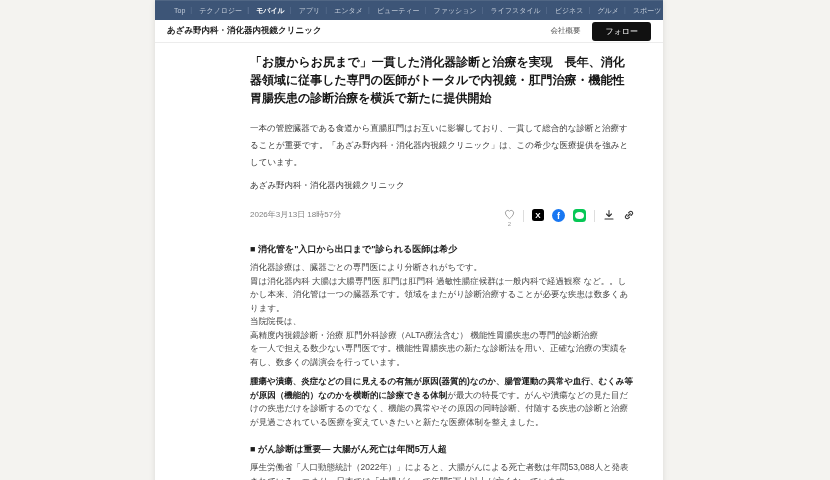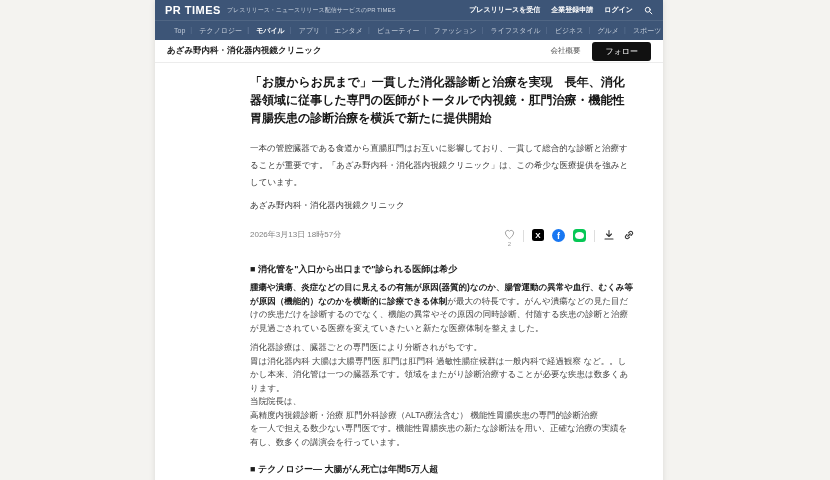--- a/index.html
+++ b/index.html
@@ -50,37 +50,20 @@
   .body { font-size:8.5px; line-height:13.5px; color:#454545; margin:0 0 6px; }
   .pre { white-space:pre-line; }
   .hl-bold { font-weight:bold; color:#222; }
 </style>
 </head>
 <body>
 
 <div class="viewport">
   <div class="site">
 
-    <header class="topbar">
-      <div class="brand">
-        <span class="logo">PR TIMES</span>
-        <span class="tagline">プレスリリース・ニュースリリース配信サービスのPR TIMES</span>
-      </div>
-      <div class="header-links">
-        <a>プレスリリースを受信</a>
-        <a>企業登録申請</a>
-        <a>ログイン</a>
-        <span class="search">
-          <svg width="9" height="9" viewBox="0 0 24 24" fill="none" stroke="#ffffff" stroke-width="2.6" stroke-linecap="round">
-              <circle cx="10" cy="10" r="6.5"></circle>
-              <path d="M15.5 15.5 L21 21"></path>
-            </svg>
-        </span>
-      </div>
-    </header>
 
     <nav class="navbar">
       <a class="nav-item">Top</a>
       <a class="nav-item">テクノロジー</a>
       <a class="nav-item active">モバイル</a>
       <a class="nav-item">アプリ</a>
       <a class="nav-item">エンタメ</a>
       <a class="nav-item">ビューティー</a>
       <a class="nav-item">ファッション</a>
       <a class="nav-item">ライフスタイル</a>
@@ -127,26 +110,26 @@
             <svg width="12" height="12" viewBox="0 0 24 24" fill="none" stroke="#333" stroke-width="2.2" stroke-linecap="round">
                 <path d="M9.5 14.5l5-5"></path>
                 <path d="M8 11l-2.2 2.2a3.6 3.6 0 105.1 5.1L13 16.2"></path>
                 <path d="M16 13l2.2-2.2a3.6 3.6 0 10-5.1-5.1L11 7.8"></path>
               </svg>
           </span>
         </div>
       </div>
 
       <h2 class="section-heading">■ 消化管を"入口から出口まで"診られる医師は希少</h2>
-      <p class="body"><span class="hl-bold">腫瘍や潰瘍、炎症などの目に見えるの有無が原因(器質的)なのか、腸管運動の異常や血行、むくみ等が原因（機能的）なのかを横断的に診療できる体制</span><span>が最大の特長です。がんや潰瘍などの見た目だけの疾患だけを診断するのでなく、機能の異常やその原因の同時診断、付随する疾患の診断と治療が見過ごされている医療を変えていきたいと新たな医療体制を整えました。</span></p>
       <p class="body pre">消化器診療は、臓器ごとの専門医により分断されがちです。
  胃は消化器内科 大腸は大腸専門医 肛門は肛門科 過敏性腸症候群は一般内科で経過観察 など。。しかし本来、消化管は一つの臓器系です。領域をまたがり診断治療することが必要な疾患は数多くあります。
 当院院長は、
  高精度内視鏡診断・治療 肛門外科診療（ALTA療法含む） 機能性胃腸疾患の専門的診断治療
 を一人で担える数少ない専門医です。機能性胃腸疾患の新たな診断法を用い、正確な治療の実績を有し、数多くの講演会を行っています。</p>
+      <p class="body"><span class="hl-bold">腫瘍や潰瘍、炎症などの目に見えるの有無が原因(器質的)なのか、腸管運動の異常や血行、むくみ等が原因（機能的）なのかを横断的に診療できる体制</span><span>が最大の特長です。がんや潰瘍などの見た目だけの疾患だけを診断するのでなく、機能の異常やその原因の同時診断、付随する疾患の診断と治療が見過ごされている医療を変えていきたいと新たな医療体制を整えました。</span></p>
 
-      <h2 class="section-heading">■ テクノロジー― 大腸がん死亡は年間5万人超</h2>
+      <h2 class="section-heading">■ がん診断は重要― 大腸がん死亡は年間5万人超</h2>
       <p class="body">厚生労働省「人口動態統計（2022年）」によると、大腸がんによる死亡者数は年間53,088人と発表されている。つまり、日本では「大腸がん」で年間5万人以上が亡くなっています。</p>
 
     </main>
 
   </div>
 </div>
 
 </body></html>

